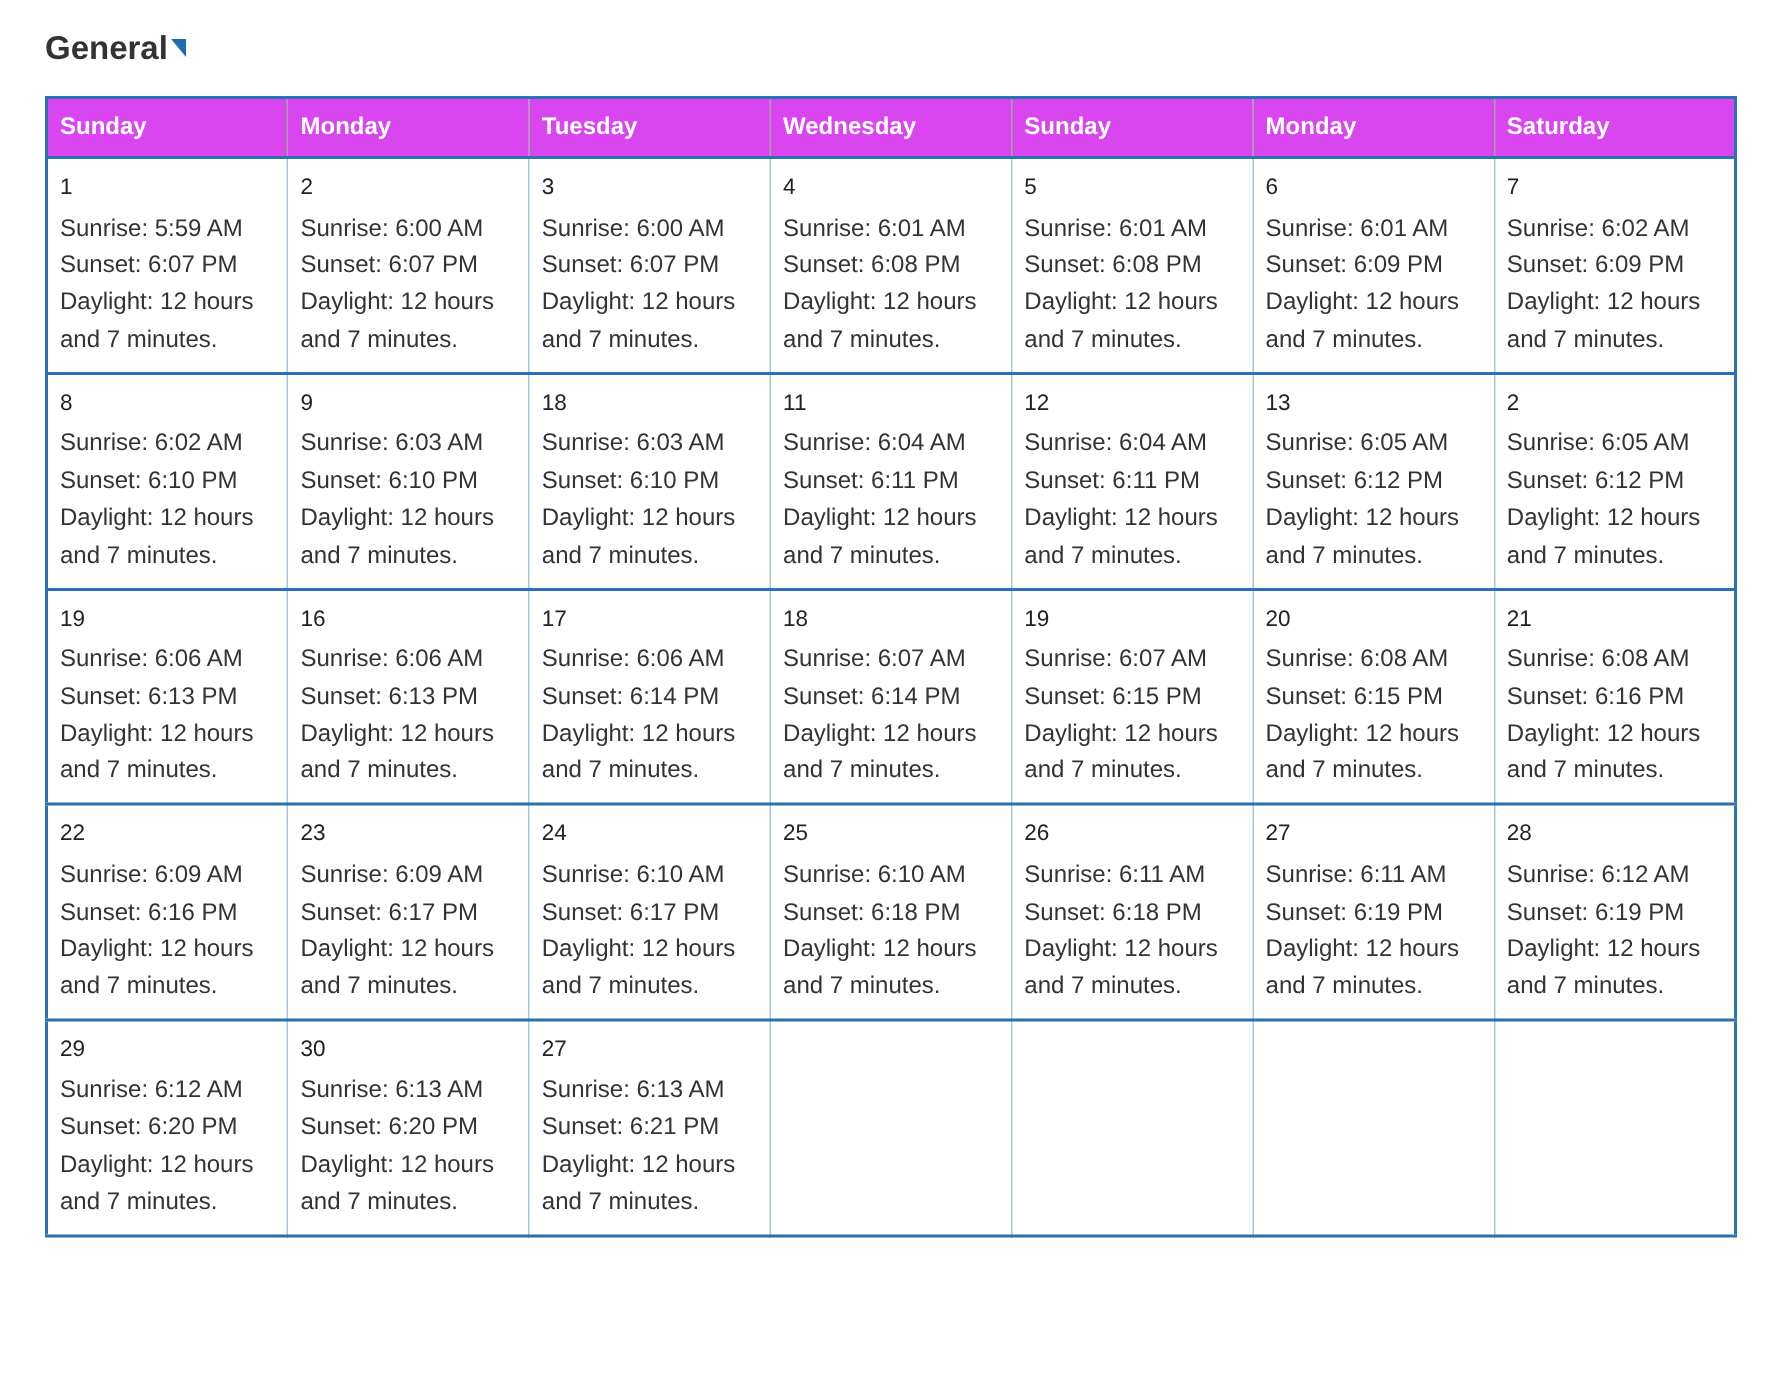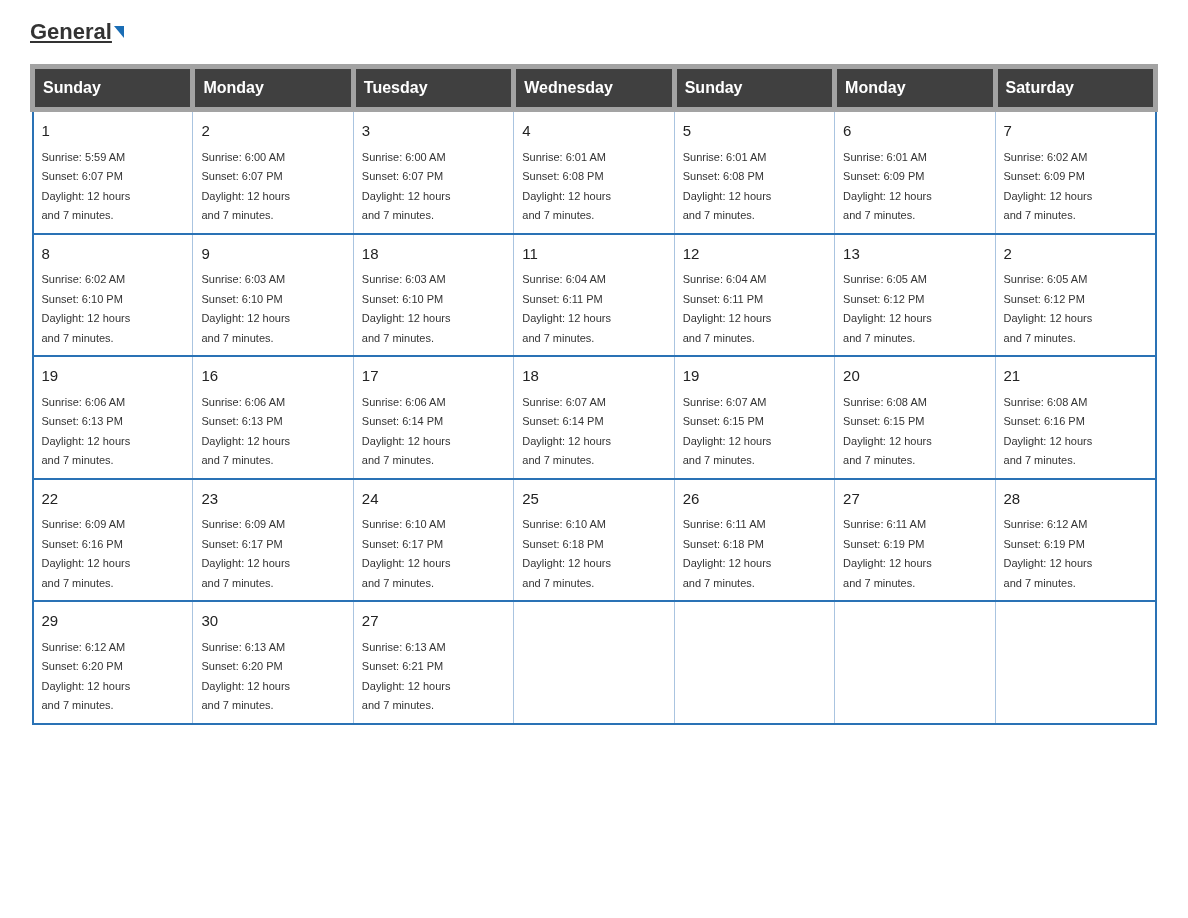--- a/index.html
+++ b/index.html
@@ -7,21 +7,20 @@
       font-family: Arial, sans-serif;
       background: #fff;
       padding: 20px 30px;
       color: #333;
     }
     .header {
       display: flex;
       justify-content: space-between;
       align-items: flex-start;
       margin-bottom: 20px;
-      text-decoration: underline;
     }
     .logo {
       display: flex;
       flex-direction: column;
       align-items: flex-start;
     }
     .logo-text {
       font-size: 22px;
       font-weight: bold;
       color: #333;
@@ -58,48 +57,48 @@
       font-size: 20px;
       color: #444;
       margin-top: 4px;
     }
     .calendar {
       width: 100%;
       border-collapse: collapse;
       border: 2px solid #2a72b5;
     }
     .calendar th {
-      background-color: #404040;
+      background-color: #d946ef;
       color: #fff;
       font-size: 16px;
       font-weight: bold;
       padding: 10px 8px;
       text-align: left;
-      border: 5px solid #a3a3a3;
+      border: 1px solid #a3a3a3;
     }
     .calendar td {
       vertical-align: top;
       padding: 8px;
       border: 1px solid #aac4e0;
       width: 14.28%;
       font-size: 13px;
       line-height: 1.5;
     }
     .calendar tr {
       border-bottom: 2px solid #2a72b5;
     }
     .day-num {
       font-size: 15px;
       font-weight: normal;
       color: #222;
       display: block;
       margin-bottom: 4px;
     }
     .day-info {
-      font-size: 11px;
+      font-size: 16px;
       color: #333;
       line-height: 1.55;
     }
     .empty-cell {
       background: #fff;
     }
   </style>
 </head>
 <body>
 

